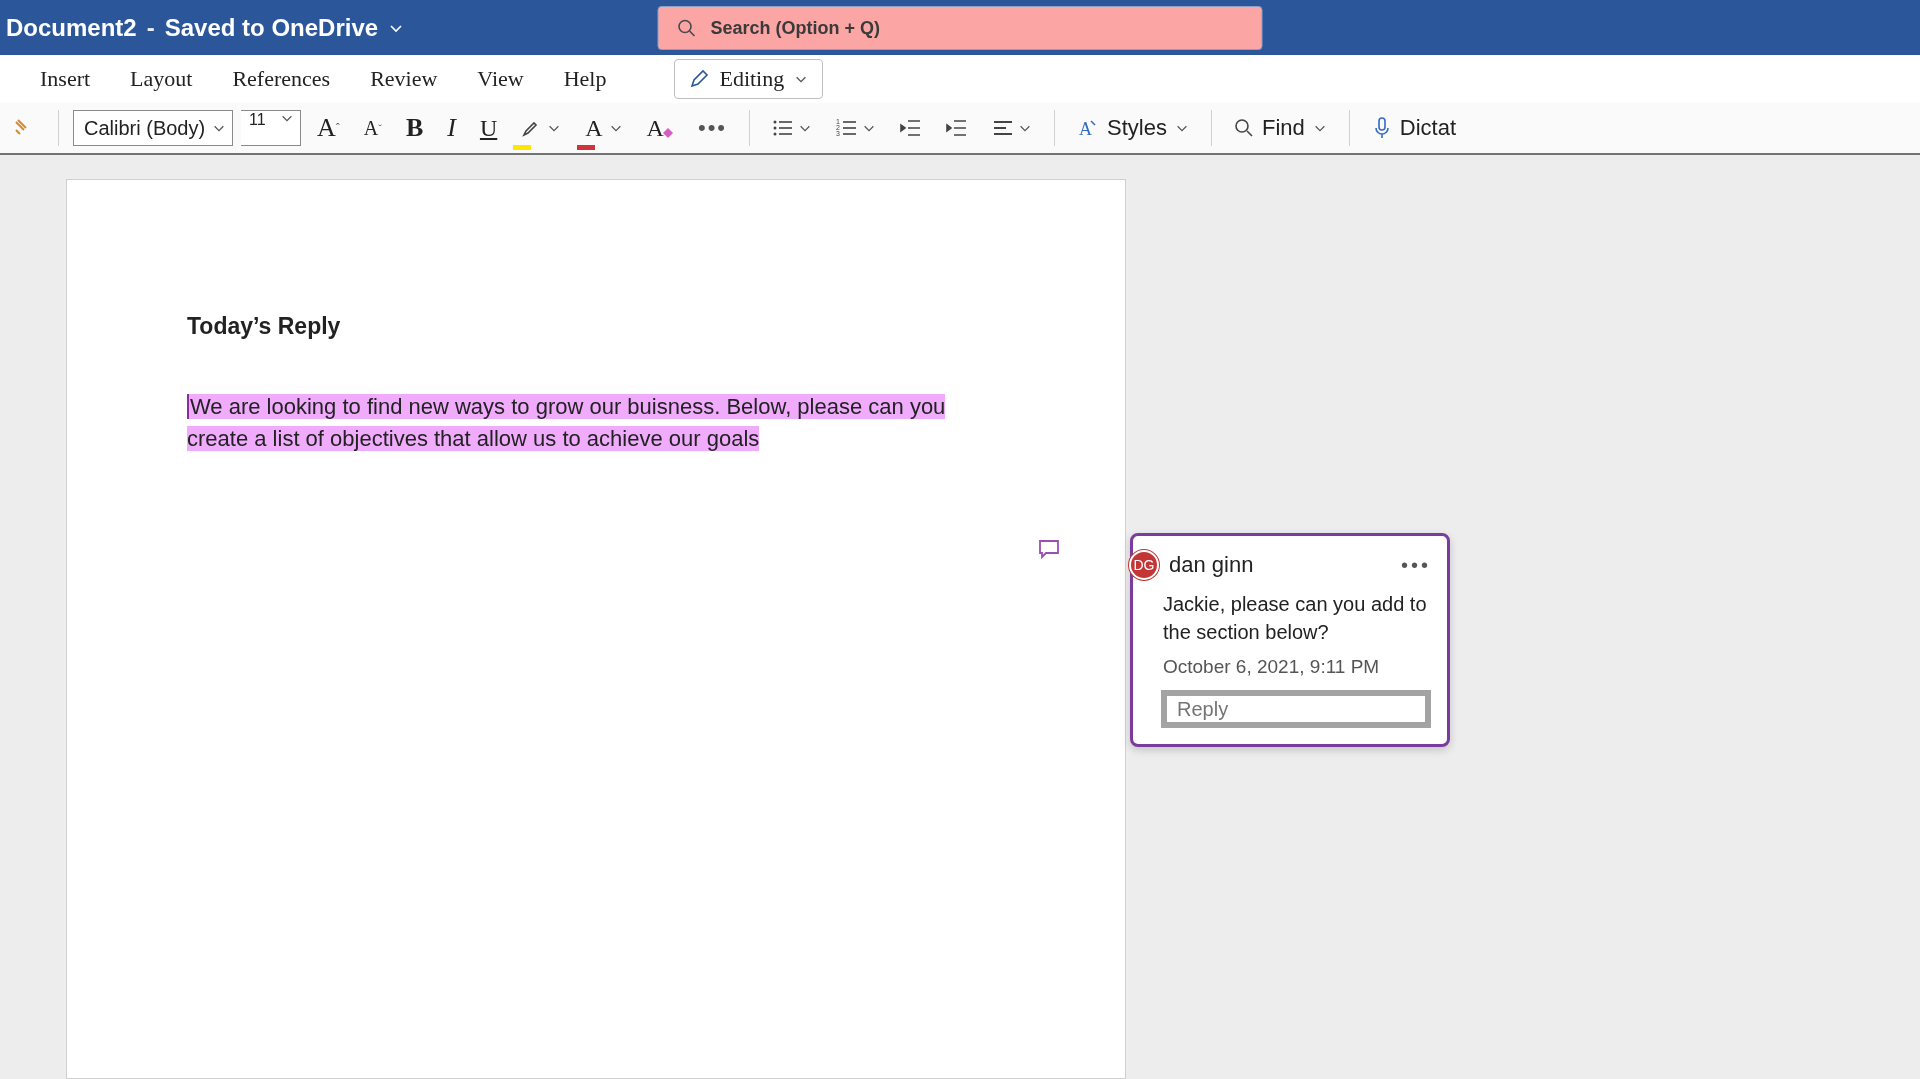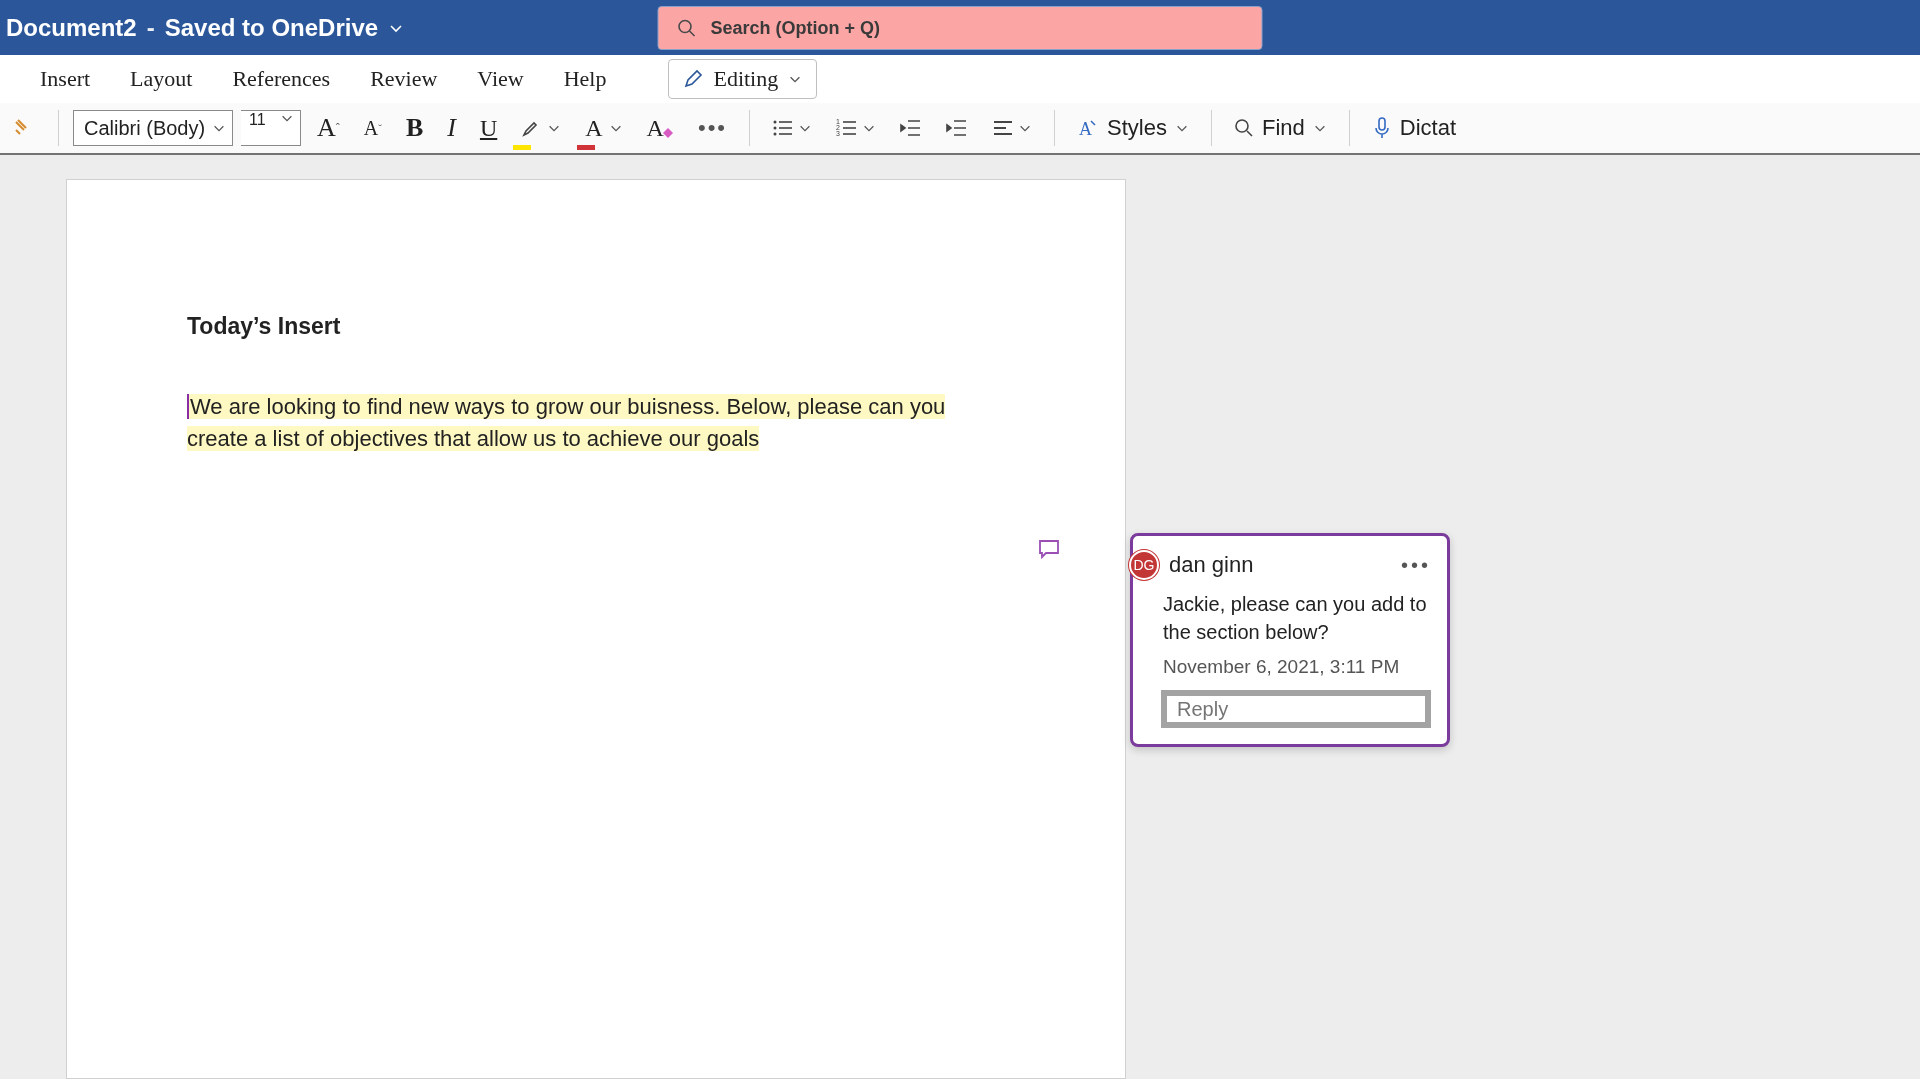--- a/index.html
+++ b/index.html
@@ -61,21 +61,21 @@
     align-items: center;
     gap: 40px;
     padding-left: 40px;
     font-size: 22px;
     color: #222;
     border-bottom: 0;
     font-family: Liberation Serif, serif;
   }
   .tab { cursor: pointer; }
   .editing-btn {
-    margin-left: 22px;
+    margin-left: 28px;
     display: flex;
     align-items: center;
     gap: 10px;
     border: 1px solid #bfbfbf;
     padding: 6px 14px;
     border-radius: 4px;
     font-size: 22px;
   }
   .editing-btn svg.pen { stroke:#2b579a; }
   .editing-btn svg.chev { stroke:#555; }
@@ -161,21 +161,21 @@
   }
   .page .heading {
     font-weight: 600;
     font-size: 23px;
     margin-bottom: 48px;
   }
   .page .para {
     font-size: 22px;
   }
   .hl {
-    background: #fef9c3;
+    background: #f0abfc;
     border-left: 2px solid #8a2da5;
     padding-left: 1px;
   }
 
   .comment-bubble-icon {
     position: absolute;
     left: 1038px;
     top: 383px;
   }
 
@@ -423,34 +423,34 @@
         <rect x="7" y="2" width="6" height="12" rx="3" stroke="#356ac3" stroke-width="1.6" fill="none"></rect>
         <path d="M4 12a6 6 0 0012 0M10 18v4" stroke="#356ac3" stroke-width="1.6" fill="none"></path>
       </svg>
     <span>Dictat</span>
   </div>
 </div>
 
 <div class="canvas-area">
 
   <div class="page">
-    <div class="heading">Today’s Insert</div>
+    <div class="heading">Today’s Reply</div>
     <div class="para">
       <span class="hl">We are looking to find new ways to grow our buisness. Below, please can you create a list of objectives that allow us to achieve our goals</span>
     </div>
   </div>
 
   <svg class="comment-bubble-icon" width="22" height="22" viewBox="0 0 22 22">
     <path d="M2 3h18v12H8l-4 4v-4H2z" stroke="#9b4fb5" stroke-width="1.8" fill="none"></path>
   </svg>
 
   <div class="comment-card">
     <div class="comment-head">
       <div class="avatar">DG</div>
       <div class="commenter">dan ginn</div>
       <div class="comment-menu">•••</div>
     </div>
     <div class="comment-body">Jackie, please can you add to the section below?</div>
-    <div class="comment-time">November 6, 2021, 3:11 PM</div>
+    <div class="comment-time">October 6, 2021, 9:11 PM</div>
     <input class="reply-box" placeholder="Reply" style="">
   </div>
 
 </div>
 
 </body></html>

